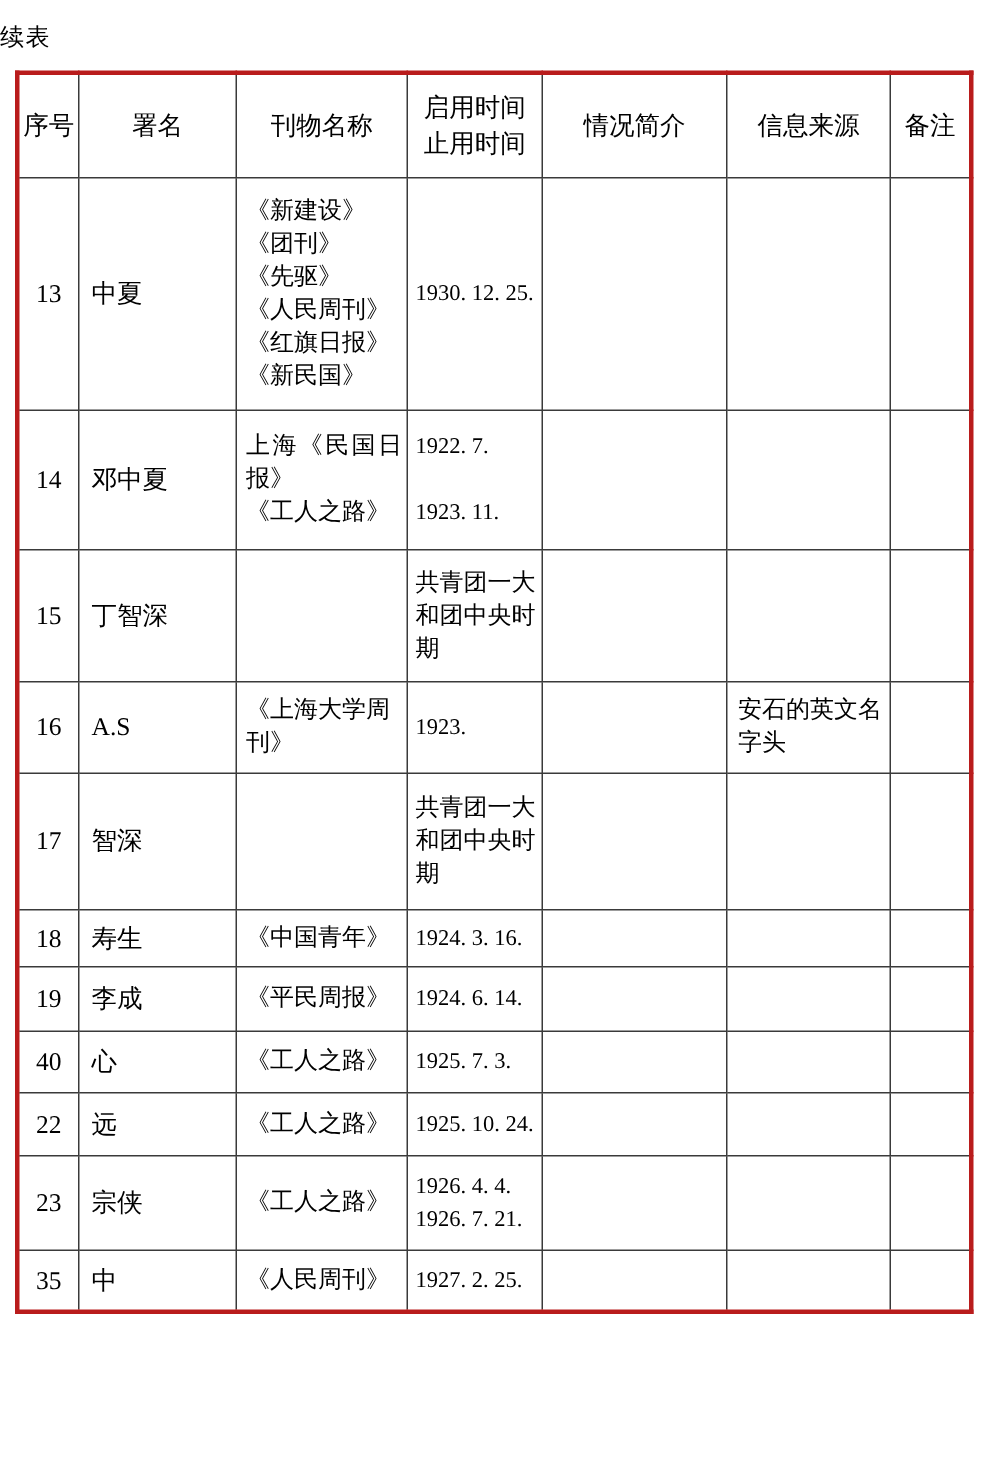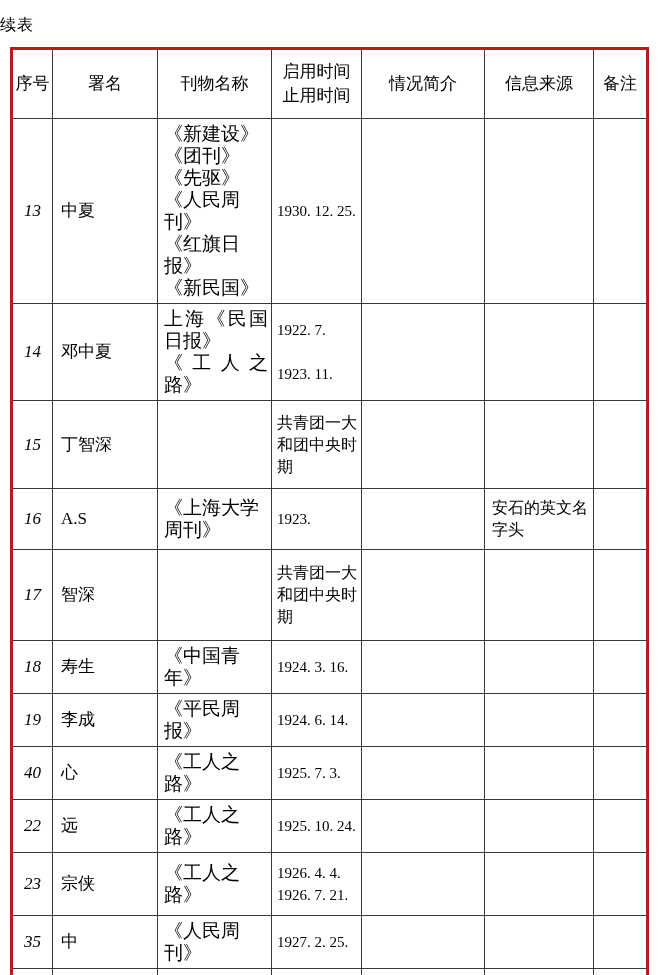--- a/index.html
+++ b/index.html
@@ -20,24 +20,24 @@
     border-collapse:collapse; table-layout:fixed;
     border:3px solid #b91c1c;
   }
   td, th {
     border:1px solid #3a3a3a;
     padding:0; vertical-align:middle;
     font-weight:normal;
     overflow:hidden;
   }
   th { font-size:17px; line-height:24px; text-align:center; }
-  td.no   { text-align:center; font-size:17px;font-style:italic; }
+  td.no   { text-align:center; font-size:17px; }
   td.name { font-size:17px; padding:2px 3px 2px 8px; line-height:22px;margin-left:20px; }
-  td.pub  { font-size:19px; padding:4px 3px 4px 6px; line-height:22px; }
-  td.pub.just { text-align:justify; }
+  td.pub  { font-size:16px; padding:4px 3px 4px 6px; line-height:22px; }
+  td.pub.just { text-align:justify;font-family:Liberation Mono, monospace; }
   td.time { font-size:15px; padding:4px 2px 4px 5px; line-height:22px; }
   td.time .date { white-space:nowrap; }
   td.time.cjk { font-size:16px; line-height:22px; }
   td.src  { font-size:16px; padding:2px 3px 2px 7px; line-height:22px; }
   .gap { margin-top:22px; }
 </style>
 </head>
 <body>
 
 <div class="continued">续表</div>
@@ -219,23 +219,14 @@
       <div>《人民周刊》</div>
     </td>
     <td class="time">
       <div class="date">1927. 2. 25.</div>
     </td>
     <td></td>
     <td></td>
     <td></td>
   </tr>
 
-  <tr style="height:41px">
-    <td class="no">25</td>
-    <td class="name">重</td>
-    <td class="pub"></td>
-    <td class="time"></td>
-    <td></td>
-    <td></td>
-    <td></td>
-  </tr>
 </tbody>
   </table>
 
 </body></html>

